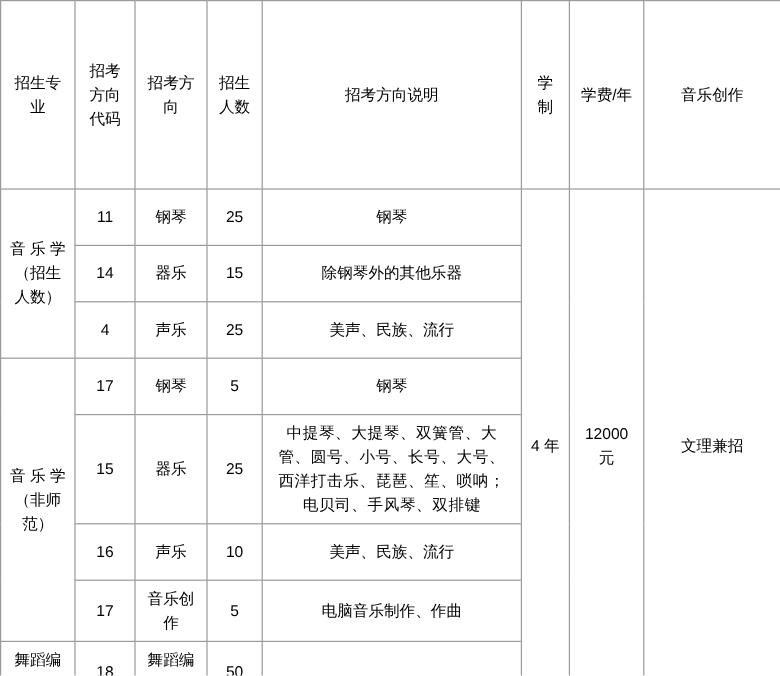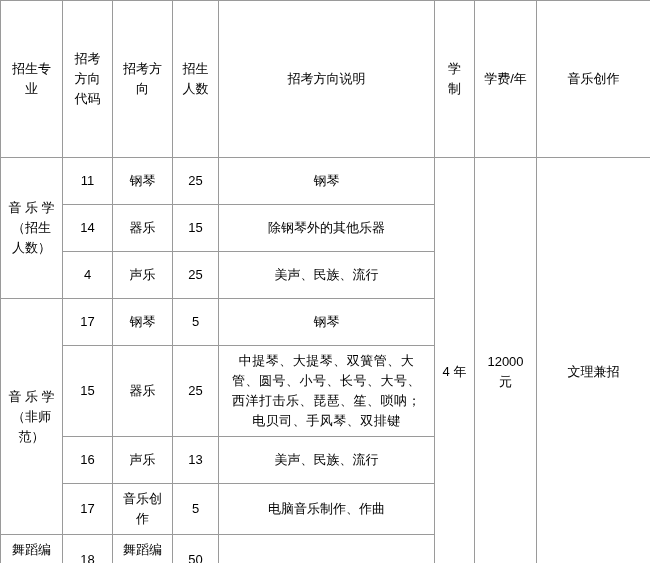--- a/index.html
+++ b/index.html
@@ -109,21 +109,21 @@
     </tr>
     <tr>
       <td class="center">15</td>
       <td class="center">器乐</td>
       <td class="center">25</td>
       <td class="left spaced">中提琴、大提琴、双簧管、大管、圆号、小号、长号、大号、西洋打击乐、琵琶、笙、唢呐；电贝司、手风琴、双排键</td>
     </tr>
     <tr class="row-tall">
       <td class="center">16</td>
       <td class="center">声乐</td>
-      <td class="center">13</td>
+      <td class="center">10</td>
       <td class="left">美声、民族、流行</td>
     </tr>
     <tr class="row-tall">
       <td class="center">17</td>
       <td class="center">音乐创作</td>
       <td class="center">5</td>
       <td class="left">电脑音乐制作、作曲</td>
     </tr>
 
     <tr class="row-tall">

